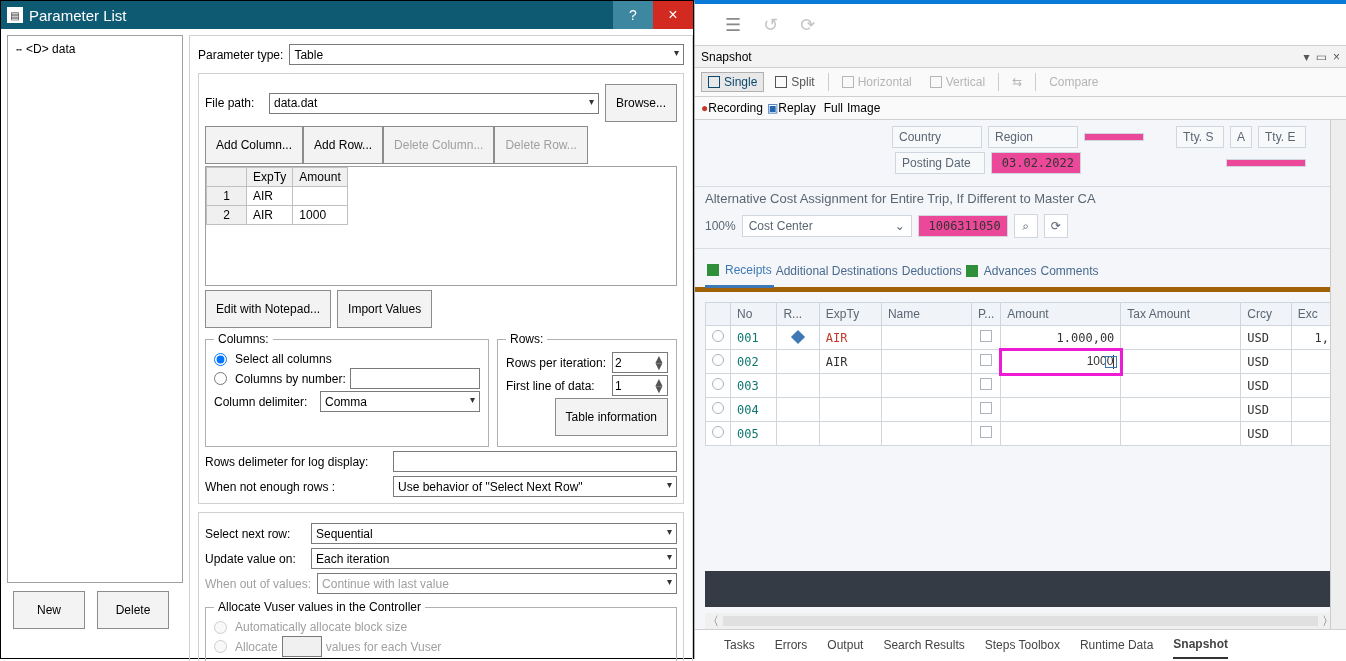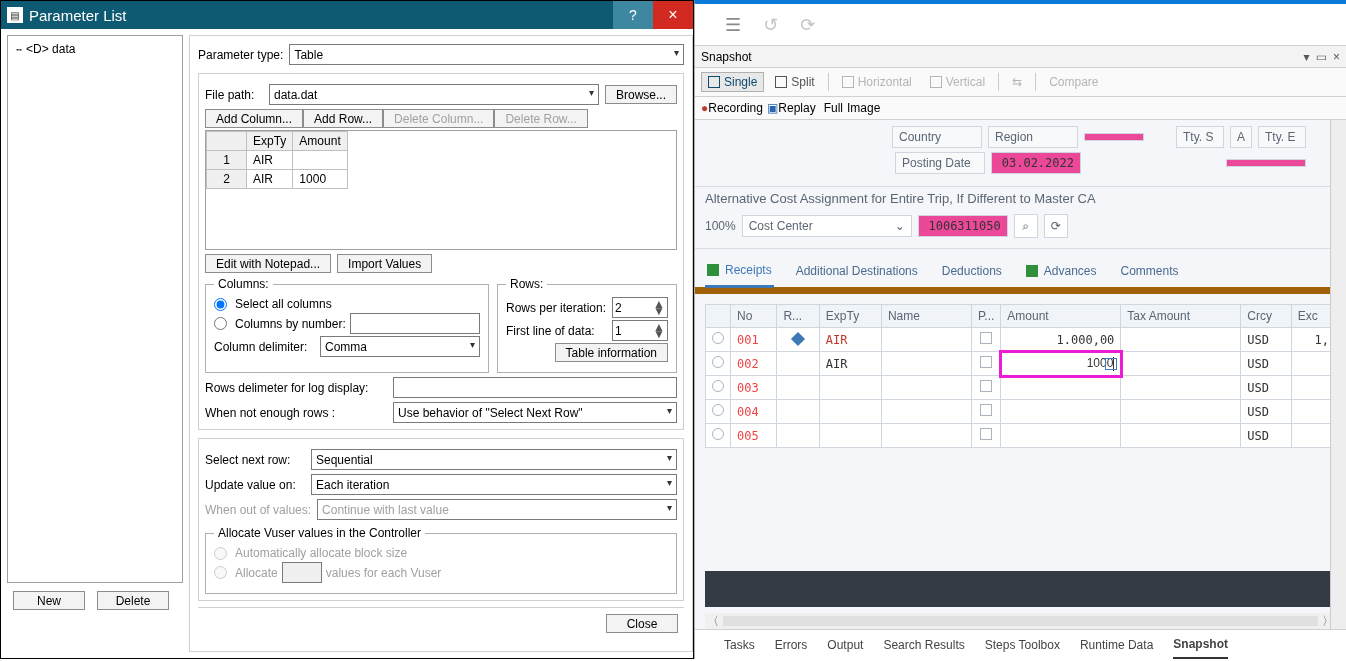--- a/index.html
+++ b/index.html
@@ -18,21 +18,21 @@
 .tree-item { padding: 2px 4px; font-size: 12px; color: #000; display: flex; align-items: center; gap: 4px; }
 .tree-item .tree-icon { font-family: monospace; font-size: 10px; }
 
 .props-panel { flex: 1; display: flex; flex-direction: column; gap: 4px; border: 1px solid #d0d0d0; padding: 4px 8px 8px 8px; }
 
 .row { display: flex; align-items: center; gap: 6px; margin-top: 4px; }
 .row label { min-width: 80px; color: #000; }
 .combo { border: 1px solid #7a7a7a; background: #fff; height: 21px; padding: 0 18px 0 4px; position: relative; display: inline-flex; align-items: center; min-width: 160px; }
 .combo::after { content: "▾"; position: absolute; right: 4px; top: 2px; font-size: 10px; color: #333; }
 .textbox { border: 1px solid #7a7a7a; height: 21px; padding: 0 4px; background: #fff; display: inline-flex; align-items: center; }
-.win-btn { border: 1px solid #8c8c8c; background: #f3f3f3; height: 19px; padding: 0 10px; cursor: pointer; display: inline-flex; align-items: center; justify-content: center; color: #000; }
+.win-btn { border: 1px solid #8c8c8c; background: #f3f3f3; height: 38px; padding: 0 10px; cursor: pointer; display: inline-flex; align-items: center; justify-content: center; color: #000; }
 .win-btn.disabled { color: #a0a0a0; }
 
 .toolbar-row { display: flex; gap: 0; margin-top: 2px; }
 .toolbar-row .win-btn { border-radius: 0; }
 
 .data-grid { border: 1px solid #a0a0a0; background: #fff; height: 120px; margin-top: 2px; font-size: 12px; }
 .data-grid table { border-collapse: collapse; }
 .data-grid th, .data-grid td { border: 1px solid #c0c0c0; padding: 2px 6px; text-align: left; height: 18px; min-width: 40px; }
 .data-grid th { background: #f0f0f0; font-weight: normal; }
 .data-grid th.rownum-head { background: #f0f0f0; width: 30px; }
@@ -80,34 +80,34 @@
 .sap-label { color: #5b6673; min-width: 90px; padding: 3px 6px; border: 1px solid #cfd6de; background: #f8f9fb; }
 .sap-input { color: #333; padding: 3px 6px; border: 1px solid #cfd6de; background: #ec4899; min-width: 90px; text-align: right; font-family: "Consolas", monospace; display: inline-block; }
 .sap-input.empty { min-width: 60px; }
 
 .sap-section-title { color: #5b6673; padding: 4px 10px; font-size: 13px; }
 .sap-cost { display: flex; gap: 6px; padding: 4px 10px 10px 10px; align-items: center; border-bottom: 1px solid #d9dde3; }
 .sap-cost .pct { color: #5b6673; }
 .sap-dd { border: 1px solid #cfd6de; background: #fff; padding: 3px 6px; min-width: 170px; display: inline-flex; align-items: center; justify-content: space-between; color: #5b6673; }
 .sap-icon-btn { border: 1px solid #cfd6de; background: #fff; width: 24px; height: 24px; display: inline-flex; align-items: center; justify-content: center; color: #5b6673; cursor: pointer; }
 
-.sap-tabs { display: flex; gap: 20px; padding: 10px 10px 0 10px; border-bottom: 7px solid #a16207; }
+.sap-tabs { display: flex; padding: 10px 10px 0 10px; border-bottom: 5px solid #a16207; }
 .sap-tab { padding: 4px 2px 8px 2px; color: #4a6a8f; display: flex; align-items: center; gap: 6px; cursor: pointer; }
 .sap-tab.active { color: #3e79b5; border-bottom: 3px solid #3e79b5; margin-bottom: -1px; }
 .sap-tab .sq { width: 12px; height: 12px; background: #2f8f3a; }
 
 .sap-table-wrap { padding: 10px; flex: 1; overflow: hidden; }
 .sap-table { border-collapse: collapse; width: 100%; background: #fff; }
 .sap-table th { border: 1px solid #d0d6de; background: #f0f3f7; color: #5b6673; padding: 4px 6px; font-weight: normal; text-align: left; height: 22px; }
 .sap-table td { border: 1px solid #d0d6de; padding: 3px 6px; height: 24px; color: #333; background: #fff; }
 .sap-table td.radio-cell { width: 20px; text-align: center; }
 .sap-table td.radio-cell .circ { width: 12px; height: 12px; border: 1px solid #aab3bf; border-radius: 50%; display: inline-block; }
 .sap-table td.chk-cell { width: 20px; text-align: center; }
 .sap-table td.chk-cell .chk { width: 12px; height: 12px; border: 1px solid #aab3bf; display: inline-block; background: #fff; }
-.sap-table td.num { font-family: "Consolas", monospace; color: #ef4444; border-radius: 10px; }
+.sap-table td.num { font-family: "Consolas", monospace; color: #0f766e; border-radius: 10px; }
 .sap-table td.air-red { color: #c0392b; font-family: "Consolas", monospace; }
 .sap-table td.air { font-family: "Consolas", monospace; color: #333; }
 .sap-table td.amount { text-align: right; font-family: "Consolas", monospace; }
 .sap-table td.crcy { font-family: "Consolas", monospace; }
 .diamond { width: 10px; height: 10px; background: #3e79b5; transform: rotate(45deg); display: inline-block; }
 
 .hl-cell { outline: 3px solid #ee1bd5; outline-offset: -1px; position: relative; }
 .hl-cell .cursor-caret { display: inline-block; width: 1px; height: 14px; background: #333; vertical-align: middle; }
 .hl-cell .mini-icon { position: absolute; right: 3px; top: 50%; transform: translateY(-50%); width: 12px; height: 12px; border: 1px solid #3e79b5; }
 

